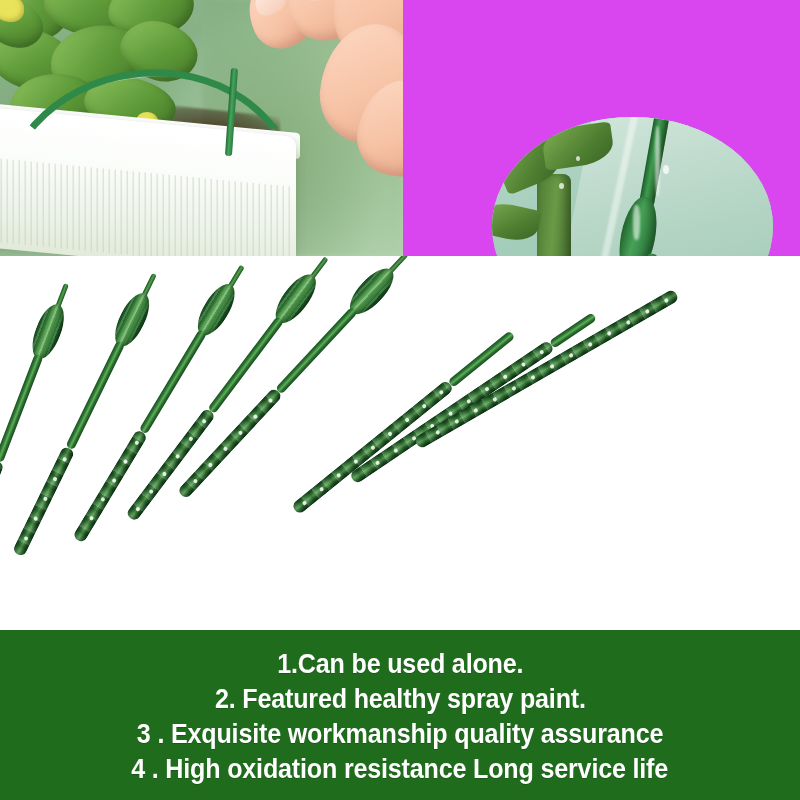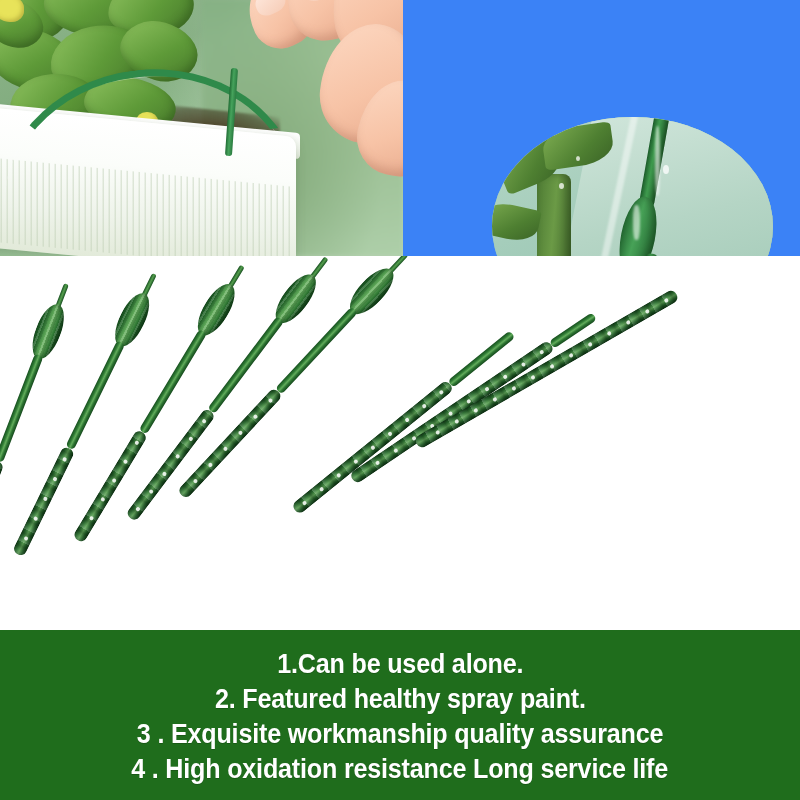--- a/index.html
+++ b/index.html
@@ -9,21 +9,21 @@
     background: #ffffff;
   }
   body {
     font-family: "Liberation Sans", sans-serif;
   }
   #page {
     position: relative;
     width: 800px;
     height: 800px;
     overflow: hidden;
-    background: #3b82f6;
+    background: #d946ef;
   }
 
   
   .photo-topleft {
     position: absolute;
     left: 0;
     top: 0;
     width: 403px;
     height: 256px;
     overflow: hidden;

